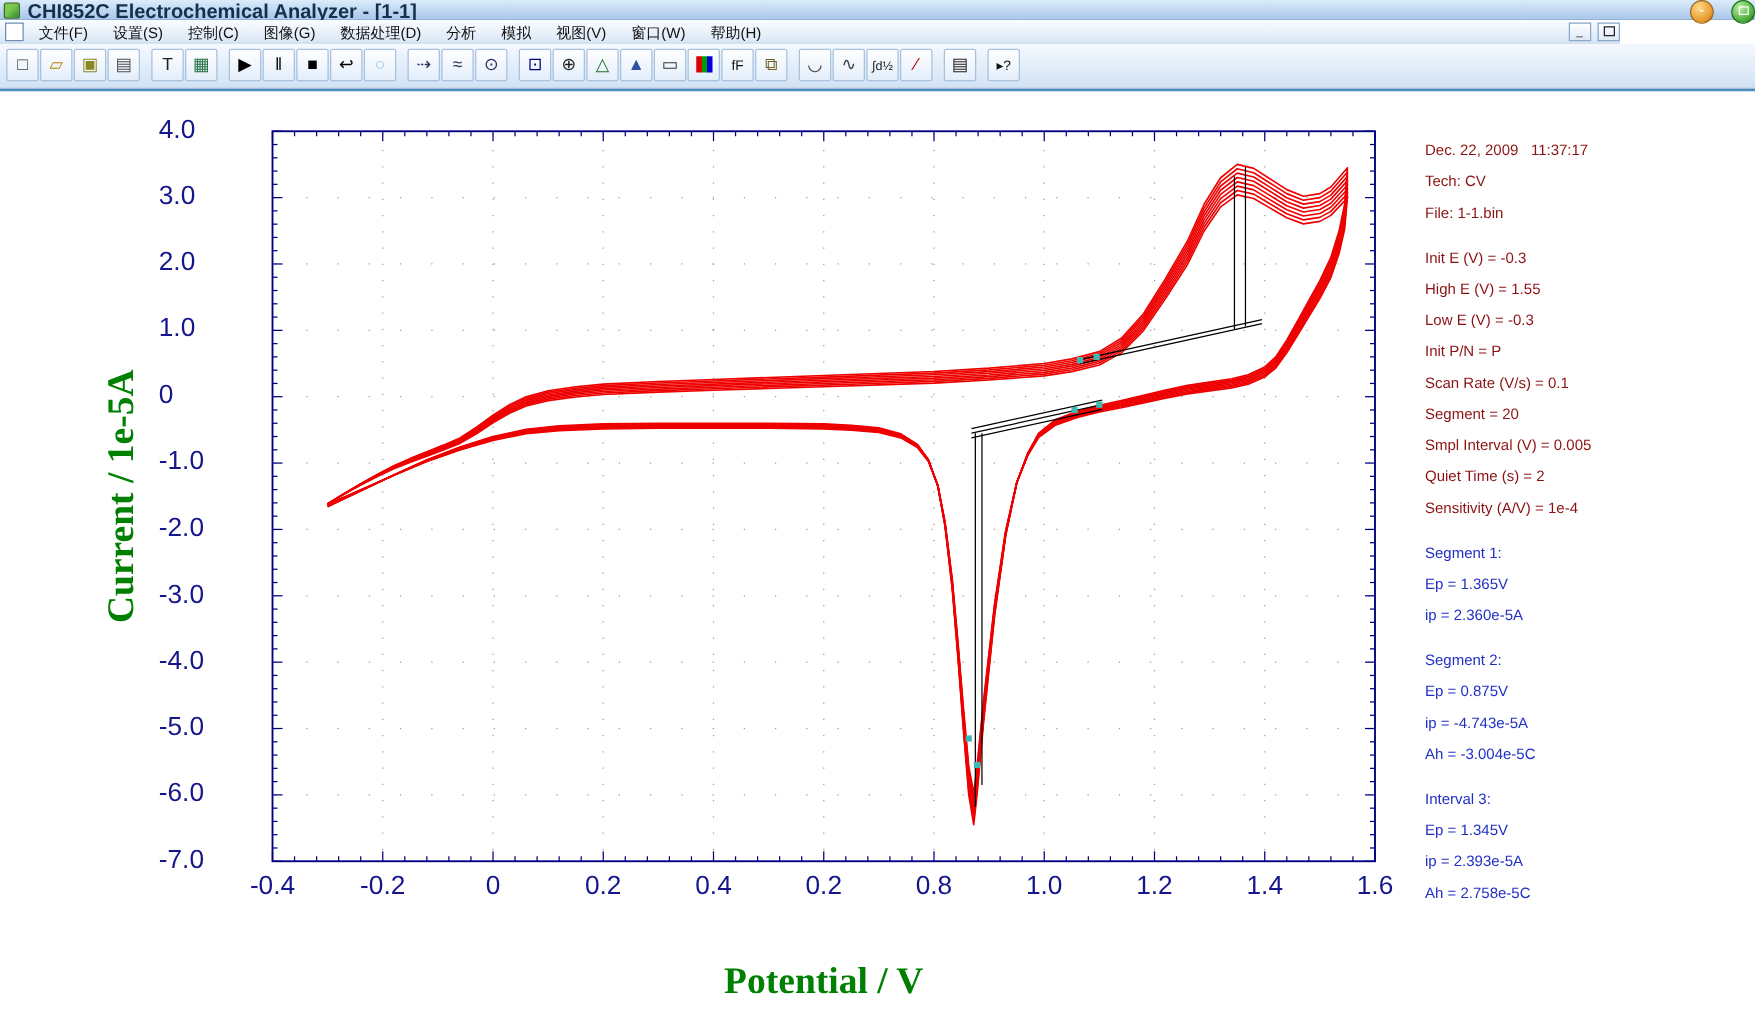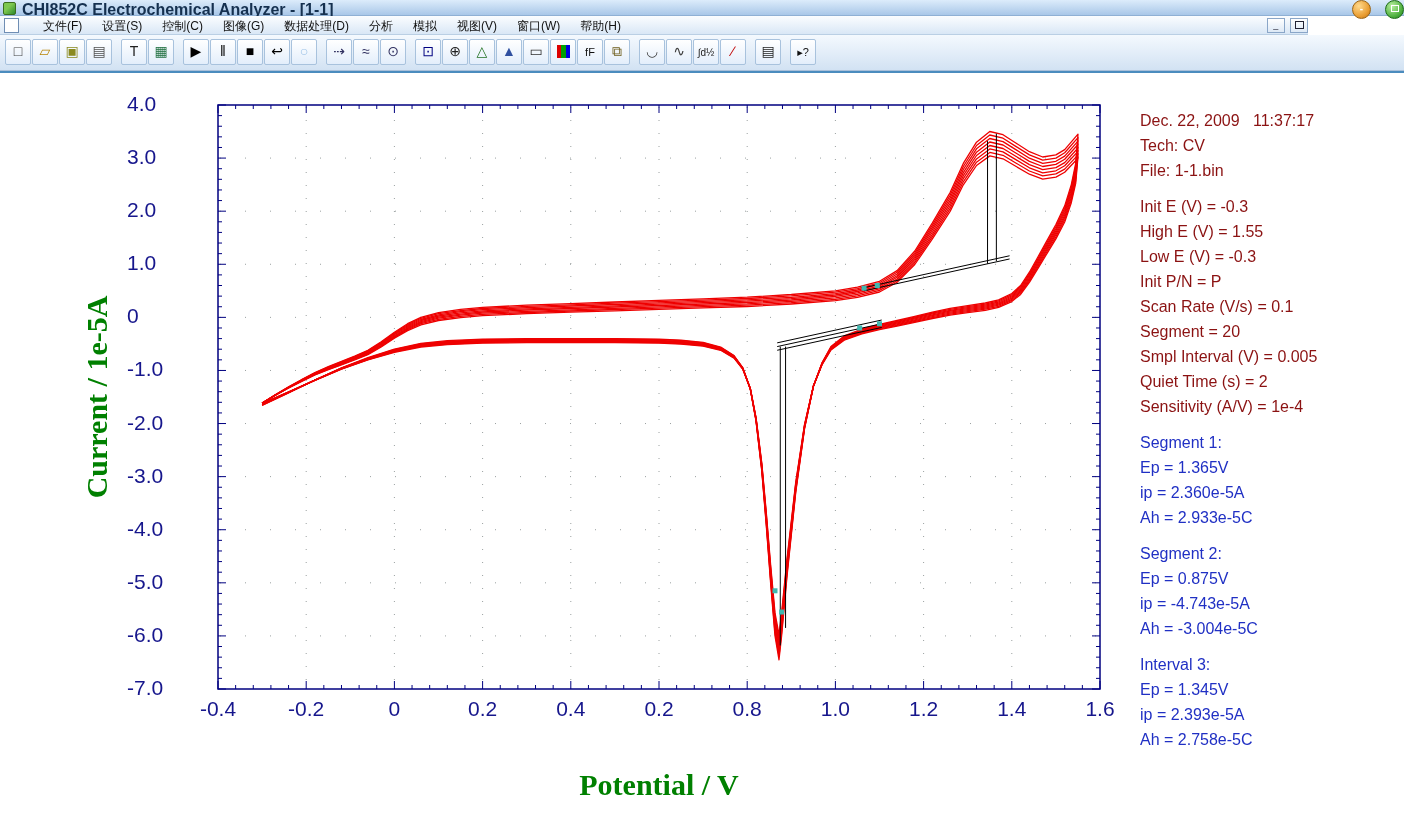--- a/index.html
+++ b/index.html
@@ -12,21 +12,21 @@
   #app-icon{position:absolute;left:3px;top:2px;width:11px;height:11px;
     background:linear-gradient(135deg,#7ec850 40%,#2d8a2d);border:1px solid #3c6e1f;border-radius:2px;}
   #title-text{position:absolute;left:22px;top:1px;font-size:16px;font-weight:bold;color:#15304f;white-space:nowrap;}
   .round-btn{position:absolute;top:0px;width:17px;height:17px;border-radius:50%;
     text-align:center;line-height:15px;font-size:10px;color:#fff;font-weight:bold;}
   #btn-minimize{left:1352px;background:radial-gradient(circle at 35% 30%,#ffd98c,#e89b2f 65%,#b56b10);border:1px solid #9c6414;}
   #btn-maximize{left:1385px;background:radial-gradient(circle at 35% 30%,#b9f0a0,#4cae3c 65%,#1d7a1d);border:1px solid #1d6b17;}
   .restore-glyph{display:inline-block;width:6px;height:5px;border:1px solid #fff;margin-top:4px;}
 
   #menubar{position:absolute;left:0;top:16px;width:1296px;height:18px;
-    background:linear-gradient(#fbfdff,#d9e7f6);border-bottom:1px solid #bacfe4;font-size:12px;color:#111;padding-left:12px;}
+    background:linear-gradient(#fbfdff,#d9e7f6);border-bottom:1px solid #bacfe4;font-size:12px;color:#111;}
   #mdi-doc-icon{position:absolute;left:4px;top:2px;width:13px;height:13px;background:#fff;border:1px solid #6f8eb4;}
   .menu-item{display:inline-block;padding:2px 9px 0 9px;margin-left:2px;height:16px;cursor:default;}
   #mdi-controls{position:absolute;right:0;top:2px;white-space:nowrap;}
   .mdi-btn{display:inline-block;width:16px;height:13px;background:linear-gradient(#ffffff,#dde9f6);
     border:1px solid #8aa6c8;font-size:9px;line-height:12px;text-align:center;color:#223;margin-left:2px;vertical-align:top;}
 
   #toolbar{position:absolute;left:0;top:35px;width:1404px;height:35px;
     background:linear-gradient(#f4f9fe,#d2e2f3);border-bottom:1px solid #a9c0da;}
   .tb-group{display:inline-block;margin:4px 3px 0 5px;vertical-align:top;}
   .tb-btn{display:inline-block;width:24px;height:24px;margin-right:1px;vertical-align:top;
@@ -39,21 +39,21 @@
   
   #plot-svg{position:absolute;left:0;top:0;width:1404px;height:818px;}
   .tick-label{position:absolute;font-size:21px;color:#16168c;font-family:"Liberation Sans",sans-serif;}
   .xtick{width:60px;text-align:center;top:697px;}
   .ytick{width:66px;text-align:left;left:127px;}
   .axis-title{position:absolute;font-family:"Liberation Serif",serif;font-weight:bold;font-size:30px;color:#008000;white-space:nowrap;}
   #ylabel{left:97px;top:397px;transform:translate(-50%,-50%) rotate(-90deg);}
   #xlabel{left:659px;top:785px;transform:translate(-50%,-50%);}
 
   
-  #info-panel{position:absolute;left:1140px;top:108px;width:262px;font-size:16px;line-height:25px;}
+  #info-panel{position:absolute;left:1140px;top:108px;width:262px;font-size:12px;line-height:25px;}
   .pl{white-space:pre;}
   .pl.red{color:#8b1212;}
   .pl.blue{color:#2030c4;}
   .panel-block{margin-top:11px;}
 </style>
 </head>
 <body>
 
 <div id="app">
 
@@ -377,21 +377,20 @@
         <div class="pl red">Scan Rate (V/s) = 0.1</div>
         <div class="pl red">Segment = 20</div>
         <div class="pl red">Smpl Interval (V) = 0.005</div>
         <div class="pl red">Quiet Time (s) = 2</div>
         <div class="pl red">Sensitivity (A/V) = 1e-4</div>
       </div>
       <div class="panel-block">
         <div class="pl blue">Segment 1:</div>
         <div class="pl blue">Ep = 1.365V</div>
         <div class="pl blue">ip = 2.360e-5A</div>
-        <div class="pl blue">Ah = 2.933e-5C</div>
       </div>
       <div class="panel-block">
         <div class="pl blue">Segment 2:</div>
         <div class="pl blue">Ep = 0.875V</div>
         <div class="pl blue">ip = -4.743e-5A</div>
         <div class="pl blue">Ah = -3.004e-5C</div>
       </div>
       <div class="panel-block">
         <div class="pl blue">Interval 3:</div>
         <div class="pl blue">Ep = 1.345V</div>

